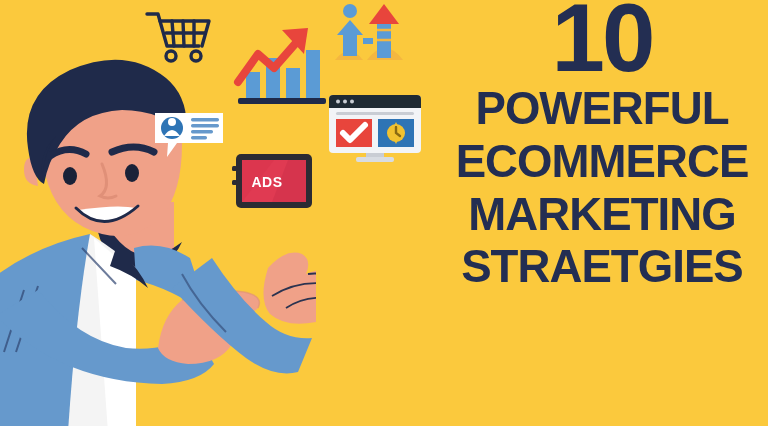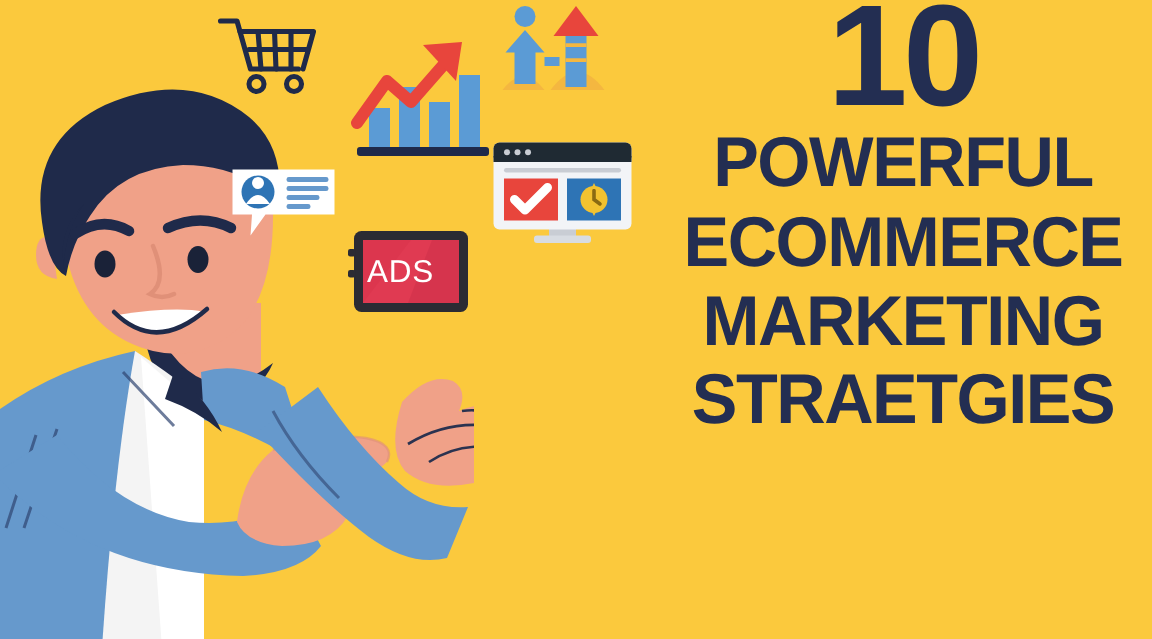--- a/index.html
+++ b/index.html
@@ -41,21 +41,21 @@
   .icon{position:absolute;}
 
   
   #person{position:absolute;left:-14px;top:52px;width:330px;height:380px;}
 
   
   #ads-tablet{left:228px;top:152px;width:90px;height:58px;}
   .ads-text{
     position:absolute;left:0;top:0;width:100%;height:100%;
     display:flex;align-items:center;justify-content:center;
-    color:#ffffff;font-weight:normal;font-size:21px;
+    color:#ffffff;font-weight:bold;font-size:14px;
     letter-spacing:0.5px;
     transform:translate(-6px,1px);
     pointer-events:none;
   }
 </style>
 </head>
 <body>
 
 <div id="canvas">
 

